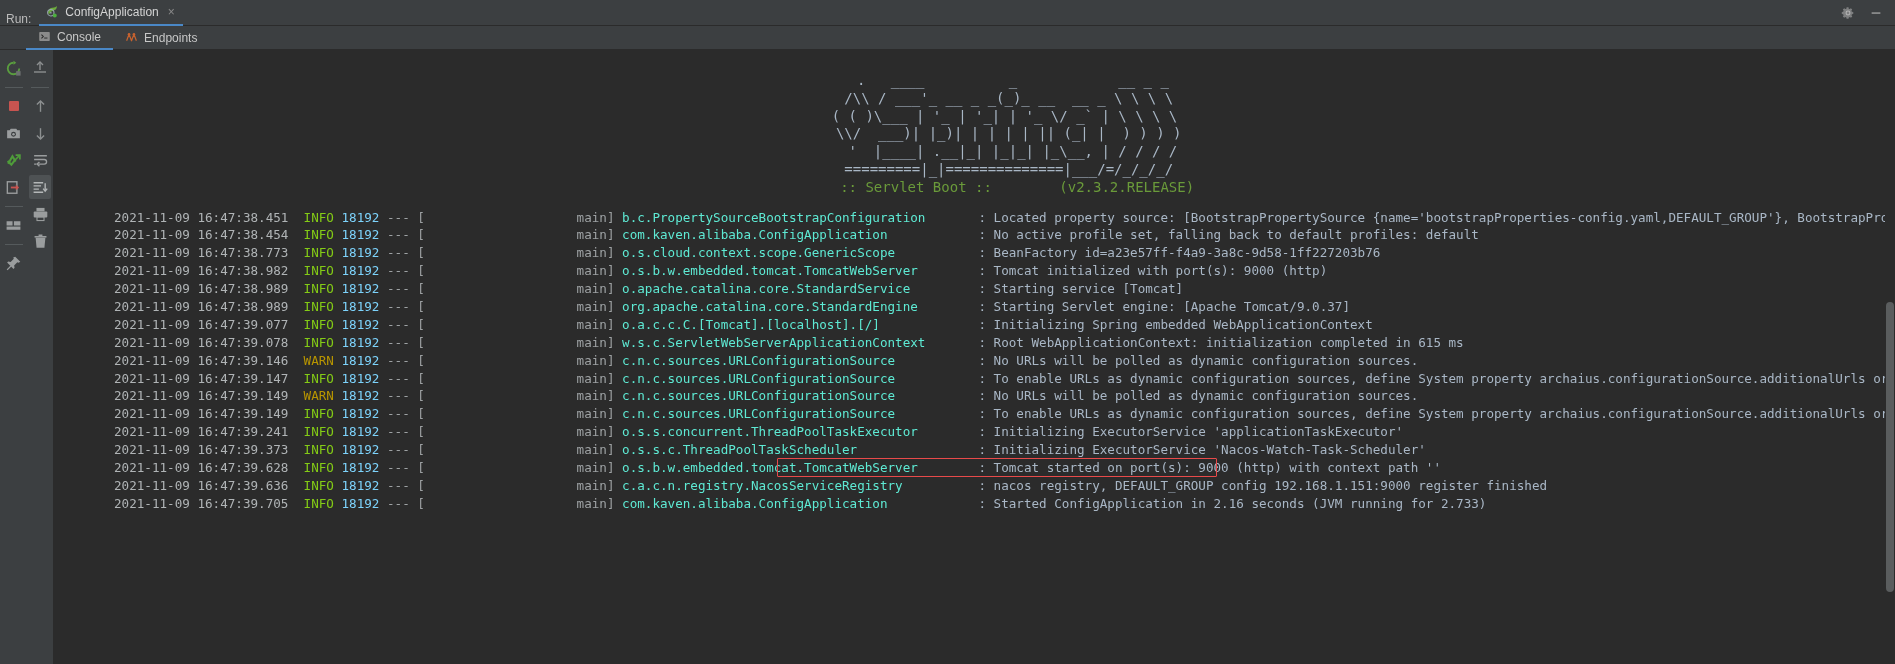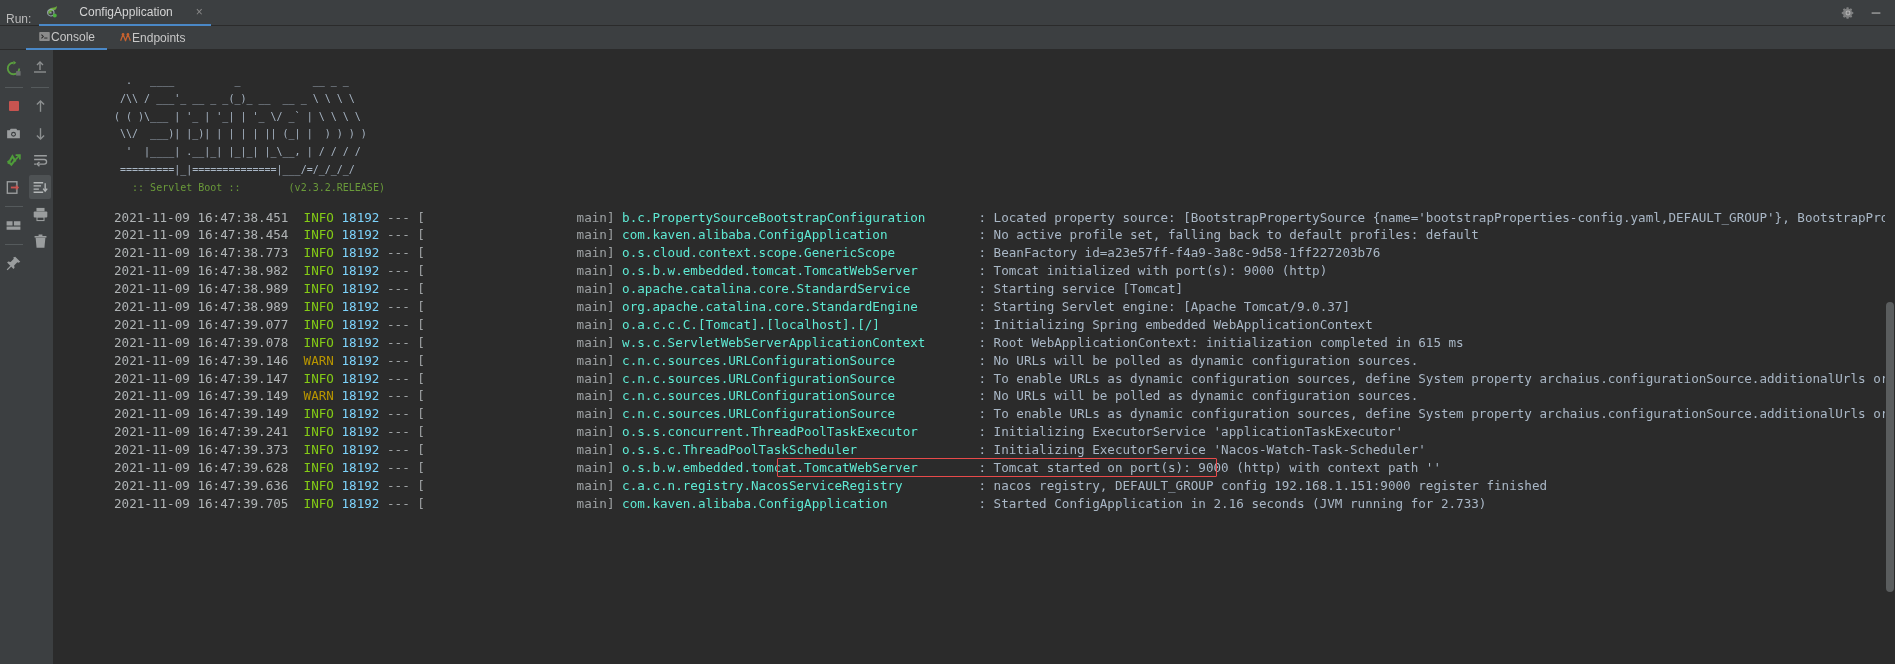--- a/index.html
+++ b/index.html
@@ -24,21 +24,21 @@
     color: #bbbbbb;
     font-family: "Liberation Sans", sans-serif;
     font-size: 12px;
     padding: 0 8px 0 6px;
     margin-top: 12px;
   }
   .run-tab {
     height: 26px;
     display: flex;
     align-items: center;
-    gap: 19px;
+    gap: 5px;
     padding: 0 8px 0 6px;
     border-bottom: 2px solid #4a88c7;
     position: relative;
   }
   .run-tab .tab-text {
     color: #d4d4d4;
     font-family: "Liberation Sans", sans-serif;
     font-size: 12px;
   }
   .close-x {
@@ -63,20 +63,21 @@
     display: flex;
     align-items: center;
     padding-left: 26px;
     border-bottom: 1px solid #2b2b2b;
     position: relative;
   }
   .ctab {
     height: 24px;
     display: flex;
     align-items: center;
+    gap: 6px;
     padding: 0 12px;
     font-family: "Liberation Sans", sans-serif;
     font-size: 12px;
     color: #c8c8c8;
   }
   .ctab.active { border-bottom: 2px solid #4a88c7; }
 
   
   .body-wrap {
     display: flex;
@@ -134,23 +135,24 @@
     height: 290px;
     background: #5a5d5e;
     border-radius: 4px;
   }
 
   pre.ascii {
     margin: 0;
     padding: 18px 0 0 60px;
     color: #a9b7c6;
     font-family: "DejaVu Sans Mono", monospace;
-    font-size: 10px;
+    font-size: 14px;
     line-height: 17.8px;
     white-space: pre;
+    text-align: center;
   }
   pre.ascii .springver { color: #6a9a3a; }
 
   .loglines {
     padding: 12px 0 0 0;
     font-family: "DejaVu Sans Mono", monospace;
     font-size: 12.6px;
     line-height: 17.9px;
     white-space: pre;
   }

